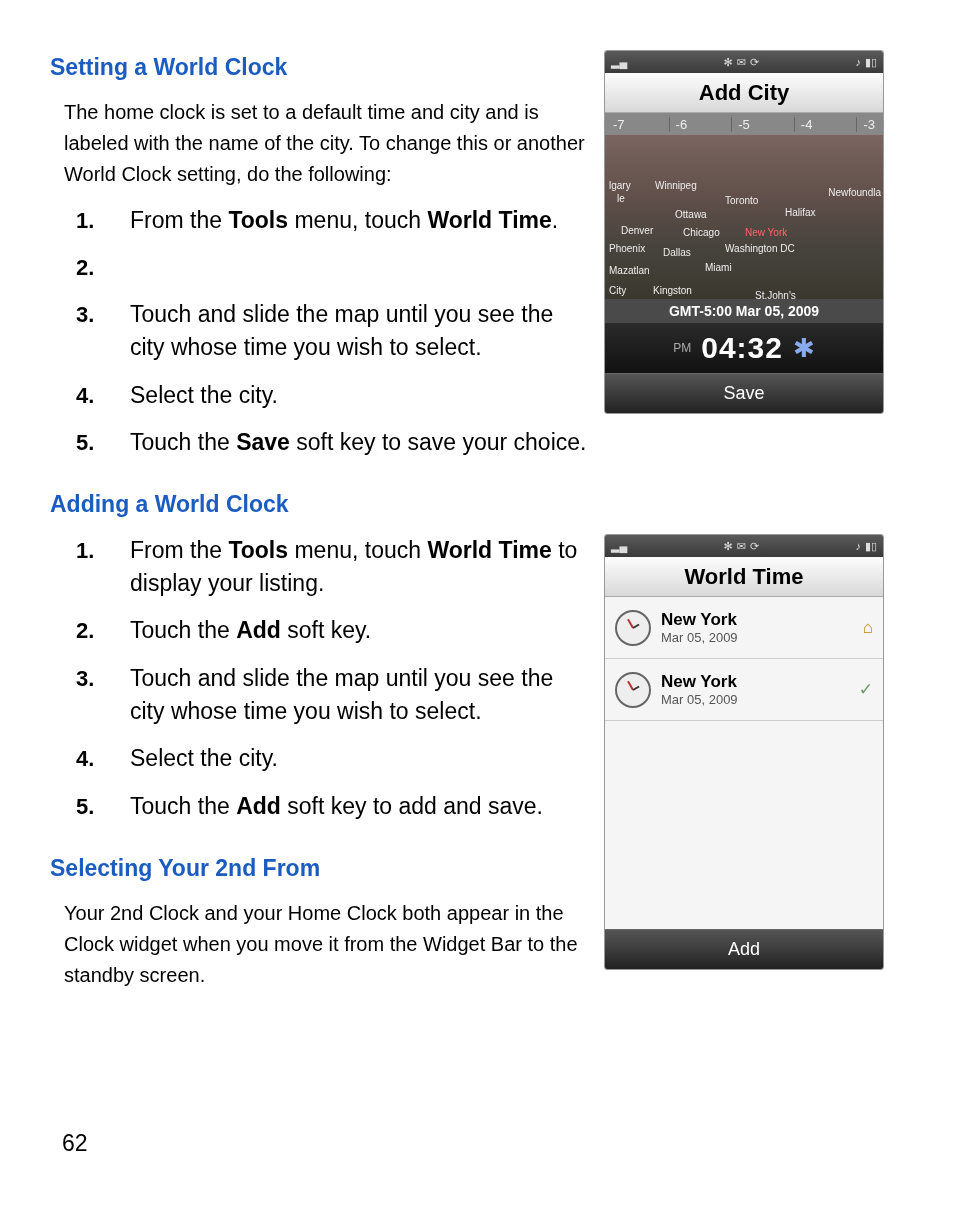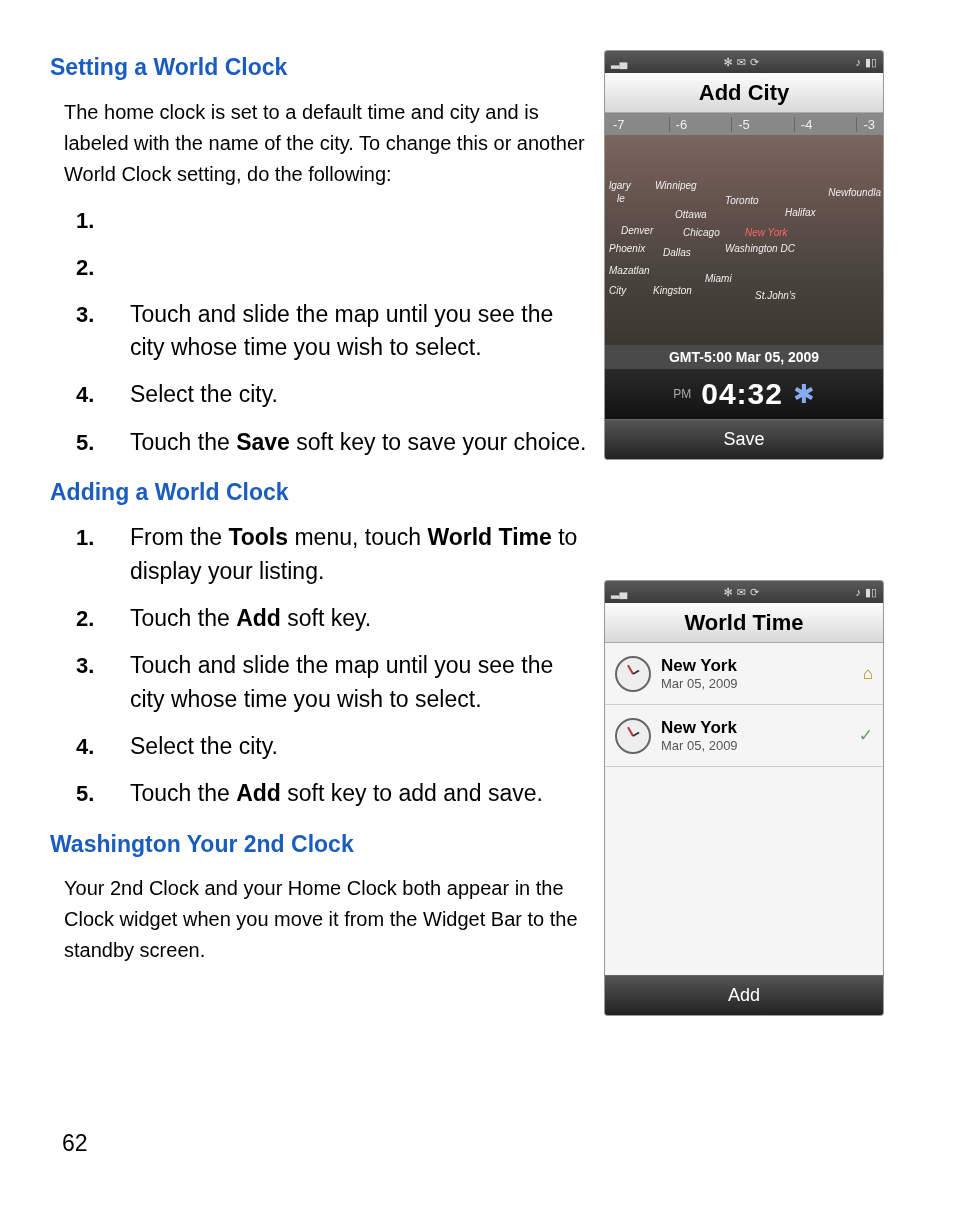--- a/index.html
+++ b/index.html
@@ -24,21 +24,21 @@
     width: 300px;
     display: flex;
     flex-direction: column;
     gap: 120px;
   }
   .section-heading {
     color: #1a5cbf;
     font-weight: bold;
     font-size: 23px;
     margin-bottom: 12px;
-    margin-top: 16px;
+    margin-top: 28px;
   }
   .section-heading:first-child { margin-top: 0; }
   .intro-para {
     margin-left: 14px;
     margin-bottom: 14px;
     font-size: 20px;
     line-height: 1.55;
   }
   ol.steps {
     list-style: none;
@@ -91,27 +91,26 @@
     background: linear-gradient(#fdfdfd,#d8d8d8);
     display: flex;
     align-items: center;
     justify-content: center;
     font-weight: bold;
     font-size: 22px;
     color: #000;
     border-bottom: 1px solid #aaa;
   }
   .map-area {
-    height: 210px;
+    height: 164px;
     background: linear-gradient(#7a6560, #5f4e49 40%, #46433c 70%, #3a382e);
     position: relative;
     color: #d8d8d8;
     font-size: 10px;
     overflow: hidden;
-    font-style: italic;
   }
   .tz-row {
     height: 22px;
     background: #888;
     display: flex;
     justify-content: space-between;
     padding: 0 8px;
     align-items: center;
     font-size: 13px;
     color: #eee;
@@ -197,20 +196,21 @@
 </head>
 <body>
 
 <div class="content-area">
   <div class="text-col">
     <div class="section-heading">Setting a World Clock</div>
     <p class="intro-para">The home clock is set to a default time and city and is labeled with the name of the city. To change this or another World Clock setting, do the following:</p>
     <ol class="steps">
       <li>
           <span class="num">1.</span>
+          <span class="step-text"><span>From the </span><span class="b">Tools</span><span> menu, touch </span><span class="b">World Time</span><span>.</span></span>
         </li>
       <li>
           <span class="num">2.</span>
         </li>
       <li>
           <span class="num">3.</span>
           <span class="step-text"><span>Touch and slide the map until you see the city whose time you wish to select.</span></span>
         </li>
       <li>
           <span class="num">4.</span>
@@ -239,21 +239,21 @@
       <li>
           <span class="num">4.</span>
           <span class="step-text"><span>Select the city.</span></span>
         </li>
       <li>
           <span class="num">5.</span>
           <span class="step-text"><span>Touch the </span><span class="b">Add</span><span> soft key to add and save.</span></span>
         </li>
     </ol>
 
-    <div class="section-heading">Washington Your 2nd Clock</div>
+    <div class="section-heading">Selecting Your 2nd From</div>
     <p class="intro-para">Your 2nd Clock and your Home Clock both appear in the Clock widget when you move it from the Widget Bar to the standby screen.</p>
   </div>
 
   <div class="img-col">
 
     <div class="phone-screen">
       <div class="status-bar">
         <div class="status-left">
           <span>▂▄</span>
         </div>
@@ -283,21 +283,21 @@
         <div class="map-city" style="top:52px;right:2px">Newfoundla</div>
         <div class="map-city" style="top:74px;left:70px">Ottawa</div>
         <div class="map-city" style="top:72px;left:180px">Halifax</div>
         <div class="map-city" style="top:90px;left:16px">Denver</div>
         <div class="map-city" style="top:92px;left:78px">Chicago</div>
         <div class="map-city" style="top:92px;left:140px;color:#f66">New York</div>
         <div class="map-city" style="top:108px;left:4px">Phoenix</div>
         <div class="map-city" style="top:112px;left:58px">Dallas</div>
         <div class="map-city" style="top:108px;left:120px">Washington DC</div>
         <div class="map-city" style="top:130px;left:4px">Mazatlan</div>
-        <div class="map-city" style="top:138px;left:100px">Miami</div>
+        <div class="map-city" style="top:127px;left:100px">Miami</div>
         <div class="map-city" style="top:150px;left:4px">City</div>
         <div class="map-city" style="top:150px;left:48px">Kingston</div>
         <div class="map-city" style="top:155px;left:150px">St.John's</div>
       </div>
       <div class="gmt-band">GMT-5:00 Mar 05, 2009</div>
       <div class="time-band">
         <span class="pm">PM</span>
         <span class="clock">04:32</span>
         <span class="dst">✱</span>
       </div>

